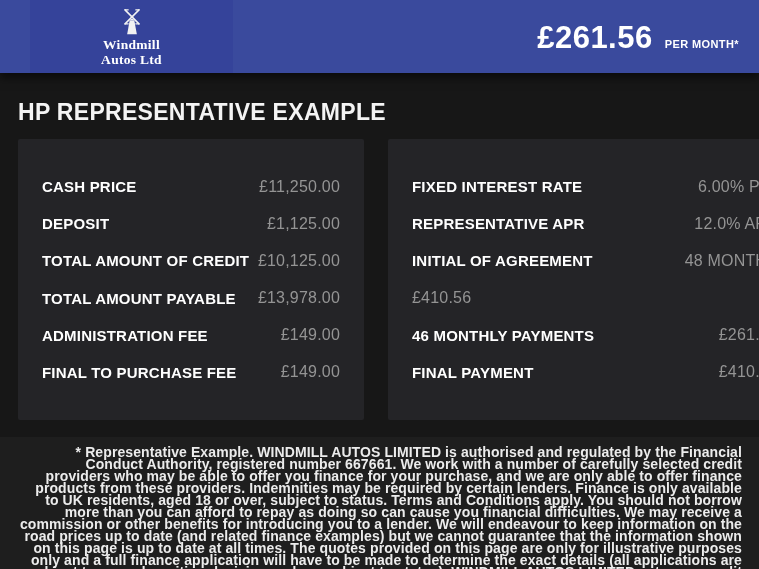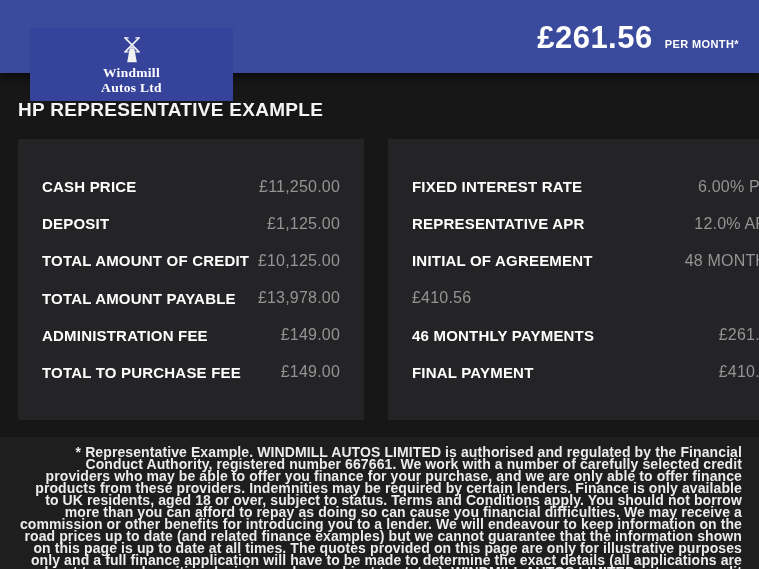--- a/index.html
+++ b/index.html
@@ -24,21 +24,20 @@
   .logo-tile {
     position: absolute;
     left: 30px; top: 0;
     width: 203px; height: 73px;
     background: var(--logo_tile_blue, #35439a);
     display: flex;
     flex-direction: column;
     align-items: center;
     justify-content: center;
     padding-top: 2px;
-    margin-top: 28px;
   }
   .windmill { width: 24px; height: 28px; margin-bottom: 2px; }
   .logo-text {
     font-family: "Liberation Serif", serif;
     font-weight: bold;
     font-size: 13.5px;
     line-height: 1.05;
     color: #ffffff;
     text-align: center;
     letter-spacing: 0.3px;
@@ -64,21 +63,21 @@
   .price-suffix {
     font-size: 11px;
     font-weight: bold;
     color: #ffffff;
     letter-spacing: 0.4px;
   }
   
   .page-title {
     position: absolute;
     left: 18px; top: 99px;
-    font-size: 19px;
+    font-size: 23px;
     font-weight: bold;
     color: #f4f4f4;
     letter-spacing: 0.3px;
   }
   
   .card {
     position: absolute;
     top: 139px;
     height: 281px;
     background: var(--card_bg, #242427);
@@ -173,21 +172,21 @@
     </div>
     <div class="frow">
       <span class="lbl">TOTAL AMOUNT PAYABLE</span>
       <span class="val">£13,978.00</span>
     </div>
     <div class="frow">
       <span class="lbl">ADMINISTRATION FEE</span>
       <span class="val">£149.00</span>
     </div>
     <div class="frow">
-      <span class="lbl">TOTAL TO PURCHASE FEE</span>
+      <span class="lbl">FINAL TO PURCHASE FEE</span>
       <span class="val">£149.00</span>
     </div>
   </div>
 
   <div class="card right">
     <div class="frow">
       <span class="lbl">FIXED INTEREST RATE</span>
       <span class="val">6.00% P.A.</span>
     </div>
     <div class="frow">

